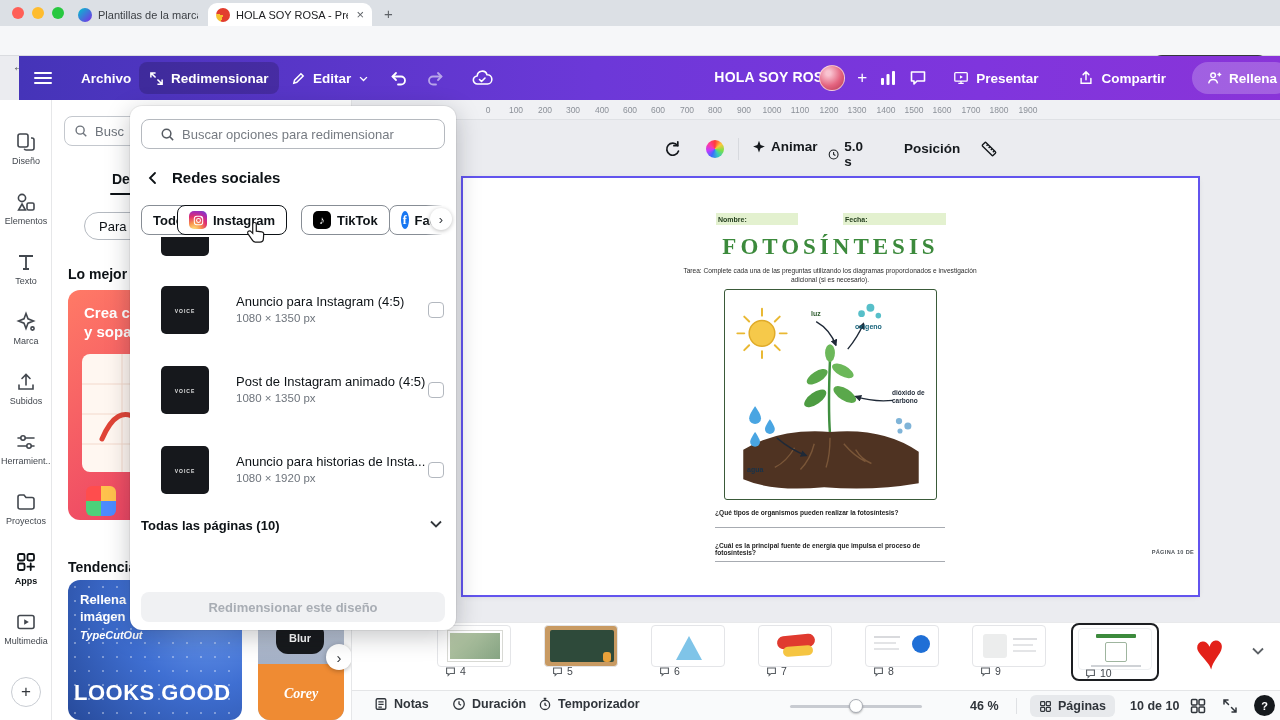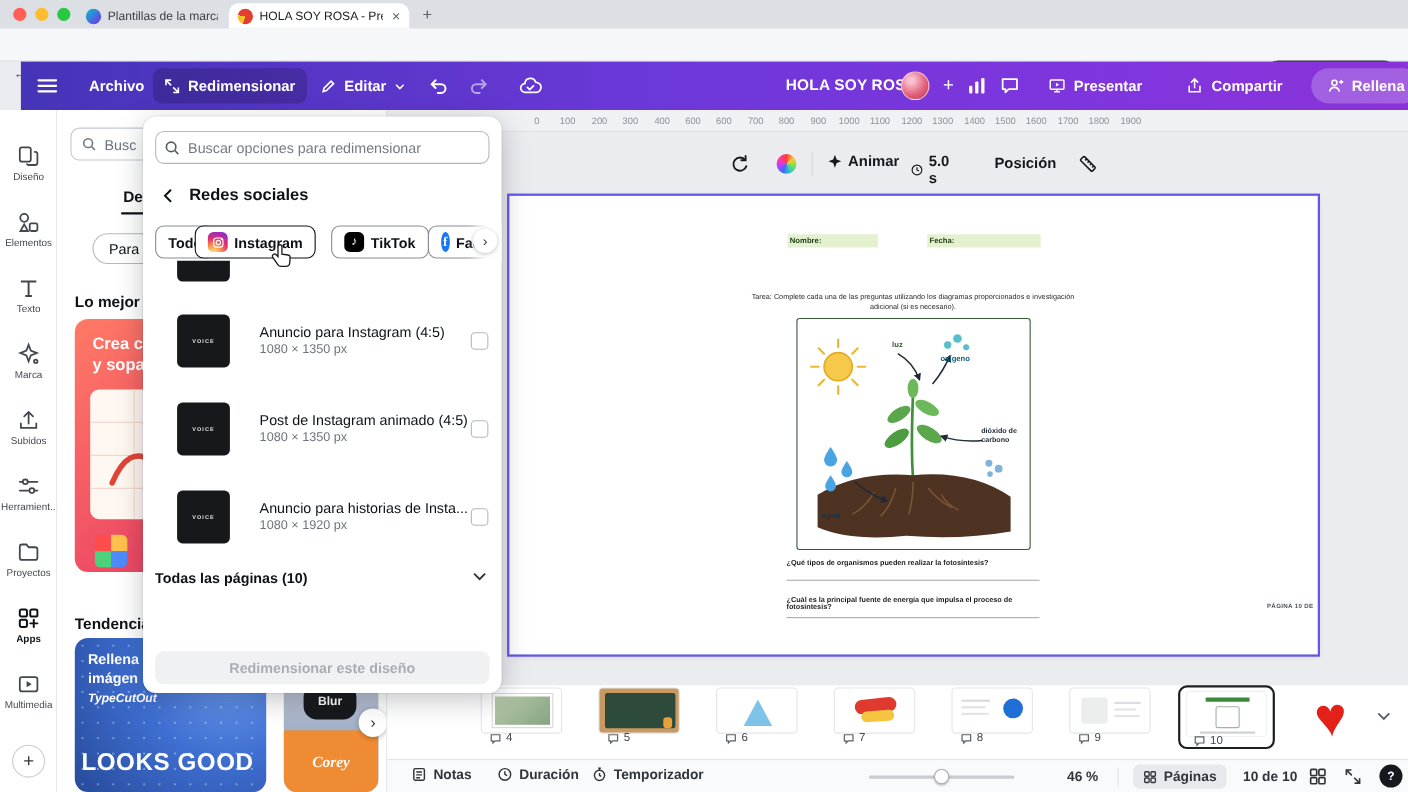--- a/index.html
+++ b/index.html
@@ -100,21 +100,21 @@
   .statusbar{left:352px;top:690px;width:928px;height:30px;background:#f9fafb;border-top:1px solid #e4e5e7;color:#30353b;}
   .sb-item{display:flex;align-items:center;gap:6px;font-size:12.5px;font-weight:600;color:#30353b;}
   .sb-track{left:438px;top:14px;width:132px;height:3px;background:#c8cbd1;border-radius:2px;}
   .sb-knob{left:497px;top:8px;width:14px;height:14px;border-radius:50%;background:#fff;border:1px solid #a9adb4;box-shadow:0 1px 2px rgba(0,0,0,.25);}
   .sb-pill{left:678px;top:4px;height:22px;background:#e7e9ec;border-radius:6px;display:flex;align-items:center;gap:6px;padding:0 9px;font-size:12.5px;font-weight:600;}
   .helpbtn{left:902px;top:4px;width:21px;height:21px;border-radius:50%;background:#15191d;color:#fff;display:flex;align-items:center;justify-content:center;font-size:11px;font-weight:700;}
 
   
   .popup{left:130px;top:106px;width:326px;height:524px;background:#fff;border-radius:12px;z-index:40;
     box-shadow:0 6px 24px rgba(20,24,30,.25),0 0 0 1px rgba(0,0,0,.05);}
-  .pp-search{left:11px;top:13px;width:304px;height:30px;border:1px solid #b5b9bf;border-radius:8px;display:flex;align-items:center;padding:0 7px;gap:7px;}
+  .pp-search{left:11px;top:13px;width:304px;height:30px;border:1px solid #b5b9bf;border-radius:8px;display:flex;align-items:center;padding:0 18px;gap:7px;}
   .pp-search input{border:0;outline:0;flex:1;font-size:13px;font-family:inherit;color:#0d1216;background:transparent;}
   .pp-search input::placeholder{color:#767b82;}
   .pp-header{left:42px;top:63px;font-size:15px;font-weight:700;}
   .pp-back{left:12px;top:61px;width:22px;height:22px;display:flex;align-items:center;justify-content:center;}
   .chip{position:absolute;top:99px;height:30px;border:1px solid #878d95;border-radius:8px;background:#fff;display:flex;align-items:center;gap:6px;padding:0 11px;font-size:13px;font-weight:600;}
   .chip.sel{border-color:#0d1216;}
   .chipfade{left:296px;top:96px;width:30px;height:36px;background:linear-gradient(90deg,rgba(255,255,255,0),#fff 55%);}
   .chipchev{left:300px;top:102px;width:22px;height:22px;border-radius:50%;background:#fff;box-shadow:0 1px 4px rgba(0,0,0,.25);display:flex;align-items:center;justify-content:center;font-size:13px;color:#33373c;}
   .opt-thumb{position:absolute;left:31px;width:48px;height:48px;border-radius:5px;background:#16181c;overflow:hidden;}
   .opt-thumb .voice{position:absolute;left:0;right:0;top:45%;text-align:center;font-size:5px;letter-spacing:1px;color:rgba(255,255,255,.85);font-weight:700;}
@@ -466,20 +466,21 @@
       </div>
     </div>
 
     <div class="ab page">
       <div class="ab fieldgreen" style="left:253px;top:35px;width:82px;">
           <span>Nombre:</span>
         </div>
       <div class="ab fieldgreen" style="left:380px;top:35px;width:103px;">
           <span>Fecha:</span>
         </div>
+      <div class="ab wtitle">FOTOSÍNTESIS</div>
       <div class="ab wtarea">Tarea: Complete cada una de las preguntas utilizando los diagramas proporcionados e investigación adicional (si es necesario).</div>
 
       <div class="ab diagram">
         <svg width="211" height="208" viewBox="0 0 213 211">
           <defs>
             <marker id="arr" viewBox="0 0 8 8" refX="6.5" refY="4" markerWidth="5" markerHeight="5" orient="auto-start-reverse">
               <path d="M0 0 L8 4 L0 8 Z" fill="#1f2937"></path>
             </marker>
           </defs>
           <circle cx="37" cy="44" r="13" fill="#f6c94a" stroke="#e0ab29" stroke-width="1.5"></circle>

